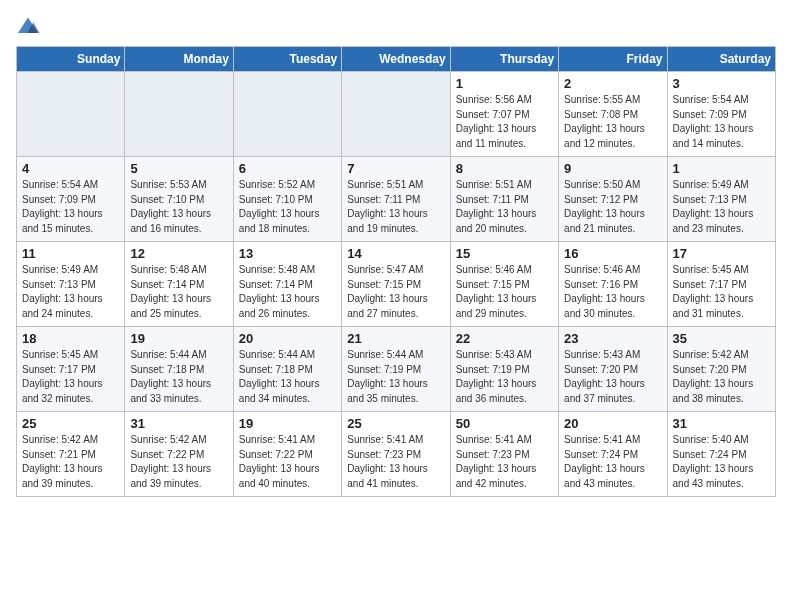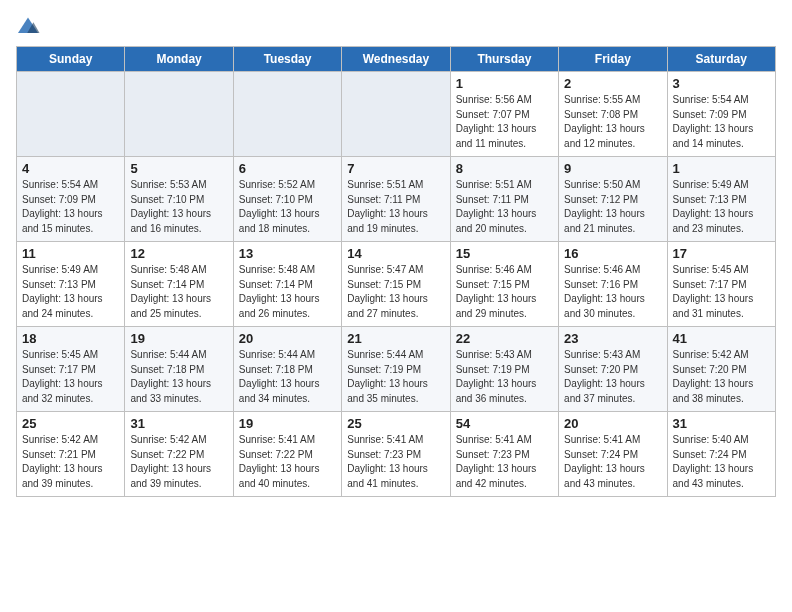--- a/index.html
+++ b/index.html
@@ -48,21 +48,21 @@
     }
     .calendar {
       width: 100%;
       border-collapse: collapse;
       font-size: 11px;
     }
     .calendar th {
       background: #2a6db5;
       color: #fff;
       padding: 5px 4px;
-      text-align: center;
+      text-align: right;
       font-size: 12px;
       border: 1px solid #c0c0c0;
     }
     .calendar td {
       border: 1px solid #c0c0c0;
       vertical-align: top;
       padding: 4px 5px;
       height: 85px;
       width: 108px;
       background: #fff;
@@ -216,21 +216,21 @@
         </td>
         <td>
           <span class="day-num">22</span>
           <div class="day-detail">Sunrise: 5:43 AM<br>Sunset: 7:19 PM<br>Daylight: 13 hours and 36 minutes.</div>
         </td>
         <td>
           <span class="day-num">23</span>
           <div class="day-detail">Sunrise: 5:43 AM<br>Sunset: 7:20 PM<br>Daylight: 13 hours and 37 minutes.</div>
         </td>
         <td>
-          <span class="day-num">41</span>
+          <span class="day-num">35</span>
           <div class="day-detail">Sunrise: 5:42 AM<br>Sunset: 7:20 PM<br>Daylight: 13 hours and 38 minutes.</div>
         </td>
       </tr>
       <tr>
         <td>
           <span class="day-num">25</span>
           <div class="day-detail">Sunrise: 5:42 AM<br>Sunset: 7:21 PM<br>Daylight: 13 hours and 39 minutes.</div>
         </td>
         <td>
           <span class="day-num">31</span>
@@ -238,21 +238,21 @@
         </td>
         <td>
           <span class="day-num">19</span>
           <div class="day-detail">Sunrise: 5:41 AM<br>Sunset: 7:22 PM<br>Daylight: 13 hours and 40 minutes.</div>
         </td>
         <td>
           <span class="day-num">25</span>
           <div class="day-detail">Sunrise: 5:41 AM<br>Sunset: 7:23 PM<br>Daylight: 13 hours and 41 minutes.</div>
         </td>
         <td>
-          <span class="day-num">54</span>
+          <span class="day-num">50</span>
           <div class="day-detail">Sunrise: 5:41 AM<br>Sunset: 7:23 PM<br>Daylight: 13 hours and 42 minutes.</div>
         </td>
         <td>
           <span class="day-num">20</span>
           <div class="day-detail">Sunrise: 5:41 AM<br>Sunset: 7:24 PM<br>Daylight: 13 hours and 43 minutes.</div>
         </td>
         <td>
           <span class="day-num">31</span>
           <div class="day-detail">Sunrise: 5:40 AM<br>Sunset: 7:24 PM<br>Daylight: 13 hours and 43 minutes.</div>
         </td>

